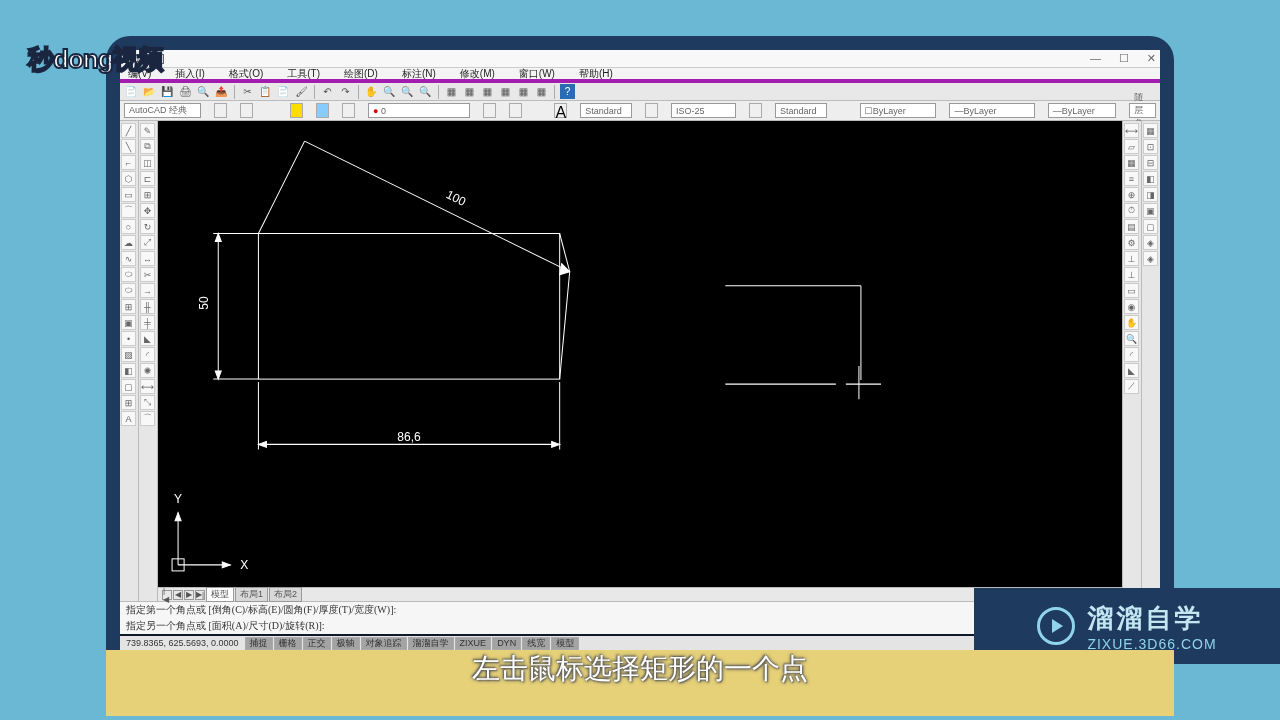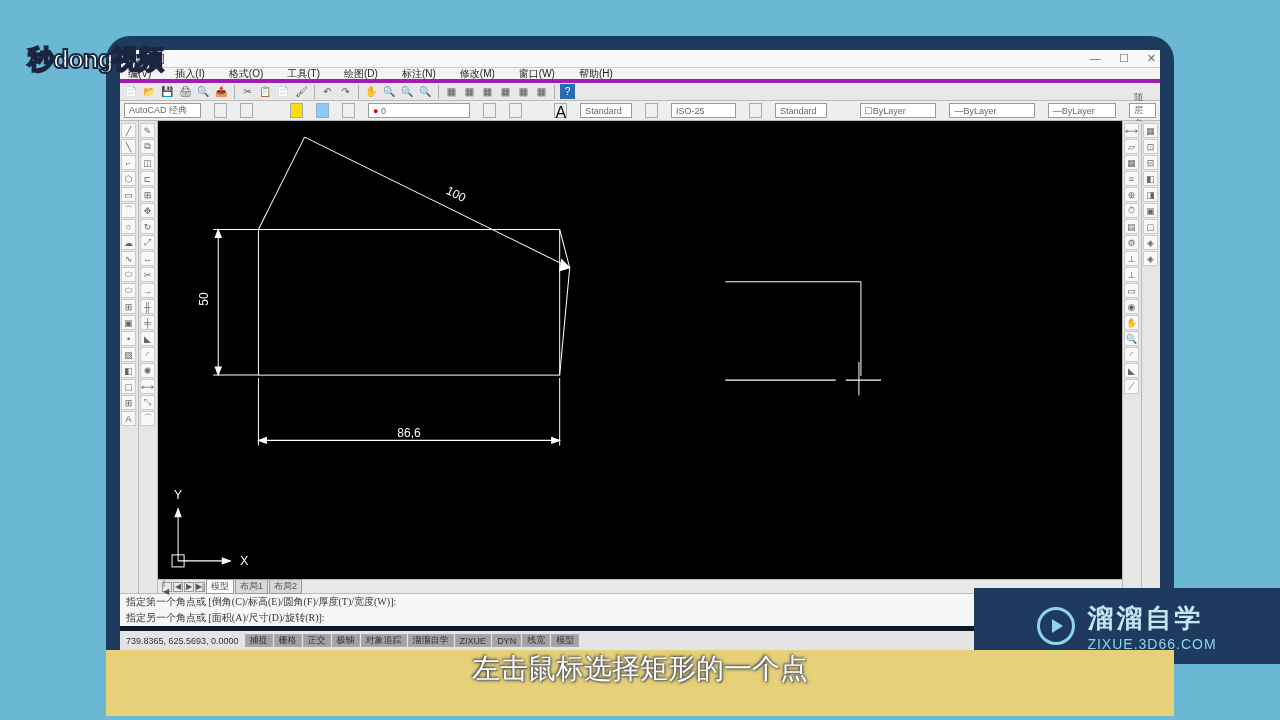--- a/index.html
+++ b/index.html
@@ -24,21 +24,21 @@
 .rtool2{width:19px;background:#e6e6e6;display:flex;flex-direction:column;gap:1px;padding:2px 1px;border-left:1px solid #bbb;}
 .tool-icon{width:15px;height:15px;border:1px solid #ccc;background:#f8f8f8;display:flex;align-items:center;justify-content:center;font-size:9px;color:#666;}
 .canvas-wrap{flex:1;display:flex;flex-direction:column;}
 .canvas{flex:1;background:#000;position:relative;overflow:hidden;}
 .canvas svg{position:absolute;top:0;left:0;width:100%;height:100%;}
 .tab-bar{height:14px;background:#e8e8e8;border-top:1px solid #bbb;display:flex;align-items:center;font-size:9px;color:#555;gap:1px;padding-left:4px;}
 .tab-bar .tbtn2{width:10px;height:10px;border:1px solid #999;display:flex;align-items:center;justify-content:center;font-size:8px;}
 .tab-bar .tab{padding:0 4px;background:#d8d8d8;border:1px solid #999;}
 .cmd-area{background:#f6f6f6;border-top:1px solid #bbb;}
 .cmd-line{font-size:10px;color:#333;padding:1px 6px;font-family:SimSun;white-space:nowrap;}
-.status-bar{display:flex;align-items:center;height:24px;background:#e4e4e4;border-top:5px solid #0f172a;font-size:9px;color:#333;}
+.status-bar{display:flex;align-items:center;height:16px;background:#e4e4e4;border-top:2px solid #0f172a;font-size:9px;color:#333;}
 .status-bar .coord{padding:0 6px;}
 .status-bar .sbtn{padding:0 4px;border:1px solid #aaa;background:#a3a3a3;height:13px;display:flex;align-items:center;margin-right:1px;}
 .logo-mask{position:absolute;left:28px;top:42px;z-index:20;}
 .logo-mask img,.logo-txt{font-family:Arial;font-weight:800;font-size:26px;color:#fff;-webkit-text-stroke:2px #1a2540;letter-spacing:-1px;}
 .bottom-blue{position:absolute;left:974px;top:588px;width:306px;height:76px;background:#1e3a5f;display:flex;align-items:center;justify-content:center;gap:12px;}
 .play-circle{width:38px;height:38px;border:3px solid #8fd4e8;border-radius:50%;display:flex;align-items:center;justify-content:center;}
 .play-circle::after{content:"";border-left:11px solid #8fd4e8;border-top:7px solid transparent;border-bottom:7px solid transparent;margin-left:3px;}
 .brand-txt{color:#c2e7f2;font-size:26px;font-weight:600;letter-spacing:3px;}
 .brand-sub{color:#8fd4e8;font-size:14px;letter-spacing:1px;}
 .bottom-yellow{position:absolute;left:106px;top:650px;width:1068px;height:66px;background:#e6d179;display:flex;align-items:flex-start;justify-content:center;}

